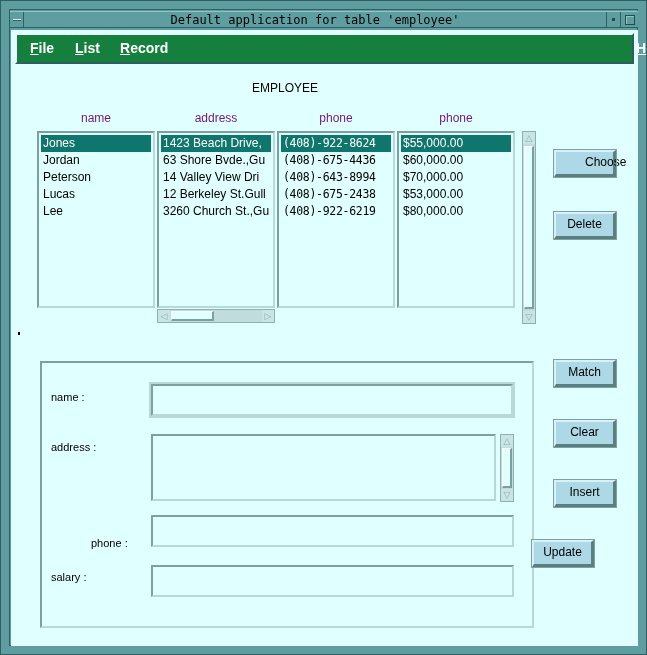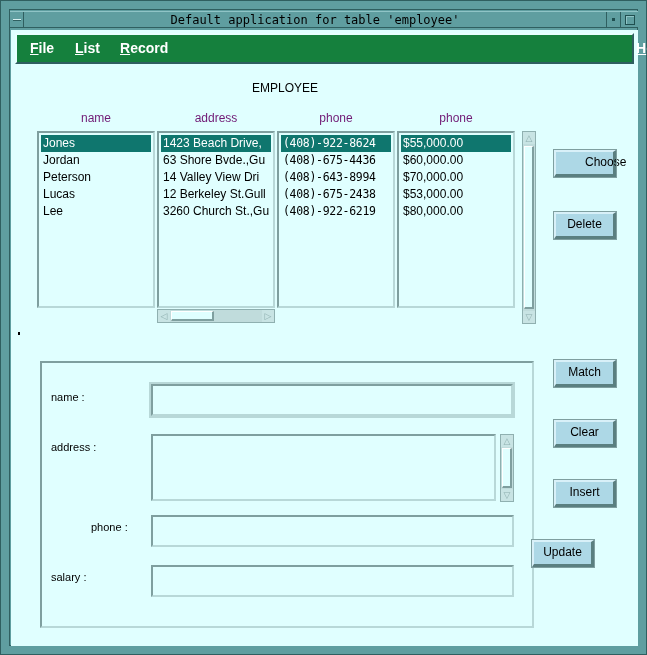--- a/index.html
+++ b/index.html
@@ -246,21 +246,21 @@
       <div class="field-label" style="top:78px;">address :</div>
       <div class="field" style="left:109px; top:71px; width:345px; height:67px;">
         <textarea style=""></textarea>
       </div>
       <div class="fscroll">
         <div class="arrow-box" style="top:0;">△</div>
         <div class="fthumb"></div>
         <div class="arrow-box" style="bottom:0;">▽</div>
       </div>
 
-      <div class="field-label" style="top:158px;padding-left:40px;">phone :</div>
+      <div class="field-label" style="top:174px;padding-left:40px;">phone :</div>
       <div class="field" style="left:109px; top:152px; width:363px;">
         <input type="text" value="" style="">
       </div>
 
       <div class="field-label" style="top:208px;">salary :</div>
       <div class="field" style="left:109px; top:202px; width:363px;">
         <input type="text" value="" style="">
       </div>
     </div>
 

